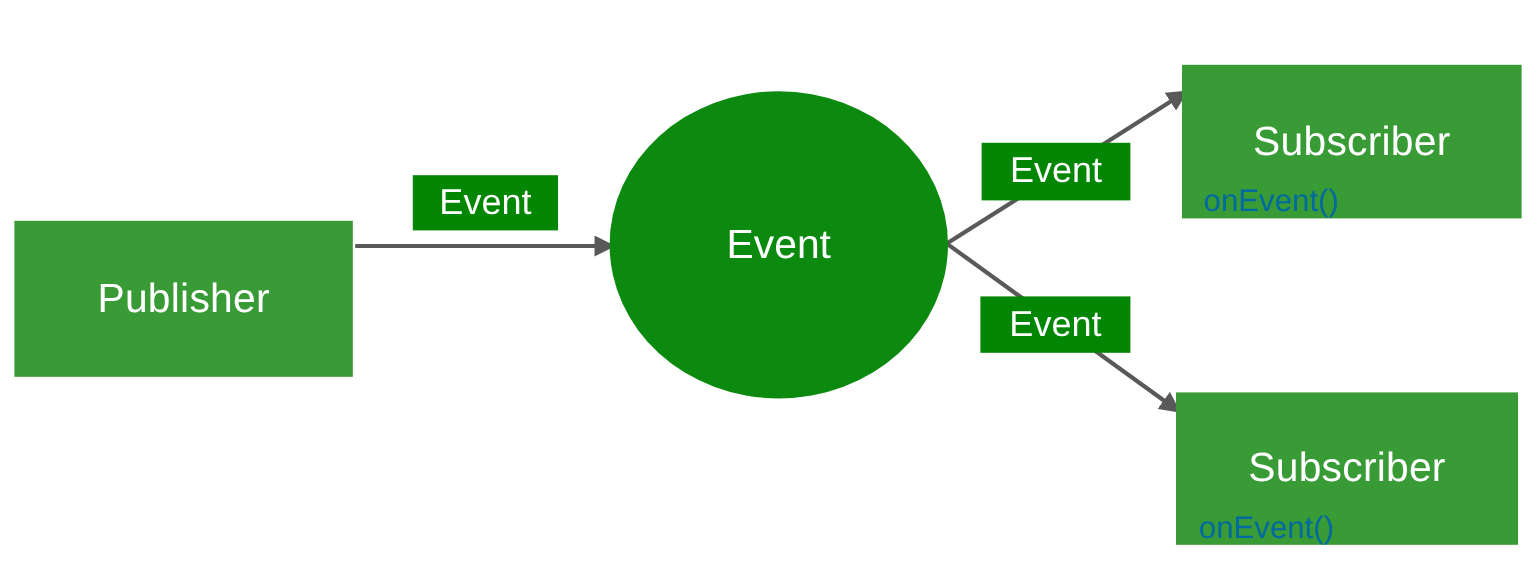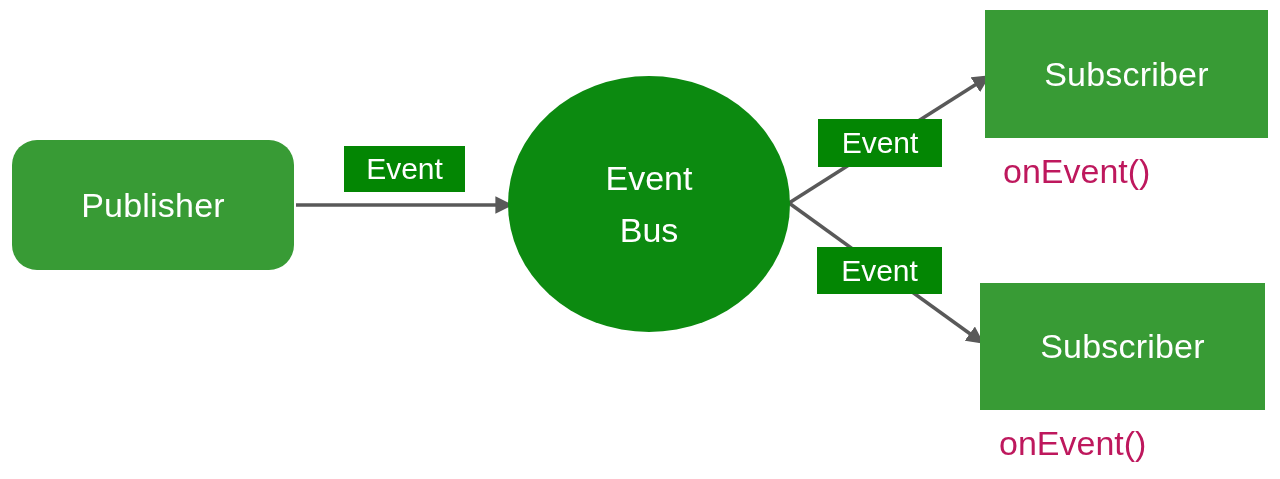--- a/index.html
+++ b/index.html
@@ -27,20 +27,21 @@
     pointer-events: none;
   }
   .node-box {
     position: absolute;
     display: flex;
     align-items: center;
     justify-content: center;
     color: #ffffff;
     font-weight: 400;
     letter-spacing: 0.2px;
+    margin-top: 44px;
   }
   .publisher-box {
     left: 12px;
     top: 140px;
     width: 282px;
     height: 130px;
     font-size: 34px;
   }
   .subscriber-box-top {
     left: 985px;
@@ -95,22 +96,22 @@
     height: 48px;
   }
   .event-tag-bottom {
     left: 817px;
     top: 247px;
     width: 125px;
     height: 47px;
   }
   .plain-label {
     position: absolute;
-    color: #be185d;
-    font-size: 34px;
+    color: #0369a1;
+    font-size: 26px;
     white-space: nowrap;
   }
   .label-post {
     left: 355px;
     top: 226px;
   }
   .label-onevent-top {
     left: 1003px;
     top: 152px;
   }
@@ -131,27 +132,26 @@
       </marker>
     </defs>
 
     <line x1="296" y1="205" x2="508" y2="205" stroke="#595959" stroke-width="3.5" marker-end="url(#arrowhead)"></line>
 
     <line x1="789" y1="203" x2="986" y2="78" stroke="#595959" stroke-width="3.5" marker-end="url(#arrowhead)"></line>
 
     <line x1="789" y1="203" x2="980" y2="341" stroke="#595959" stroke-width="3.5" marker-end="url(#arrowhead)"></line>
   </svg>
 
-  <div class="node-box publisher-box" style="background:#389B35;border-radius:25px;">
+  <div class="node-box publisher-box" style="background:#389B35;">
     <span>Publisher</span>
   </div>
 
   <div class="bus-circle" style="background:#0C8A10;">
     <span class="bus-line">Event</span>
-    <span class="bus-line">Bus</span>
   </div>
 
   <div class="node-box subscriber-box-top" style="background:#389B35;">
     <span>Subscriber</span>
   </div>
 
   <div class="node-box subscriber-box-bottom" style="background:#389B35;">
     <span>Subscriber</span>
   </div>
 

